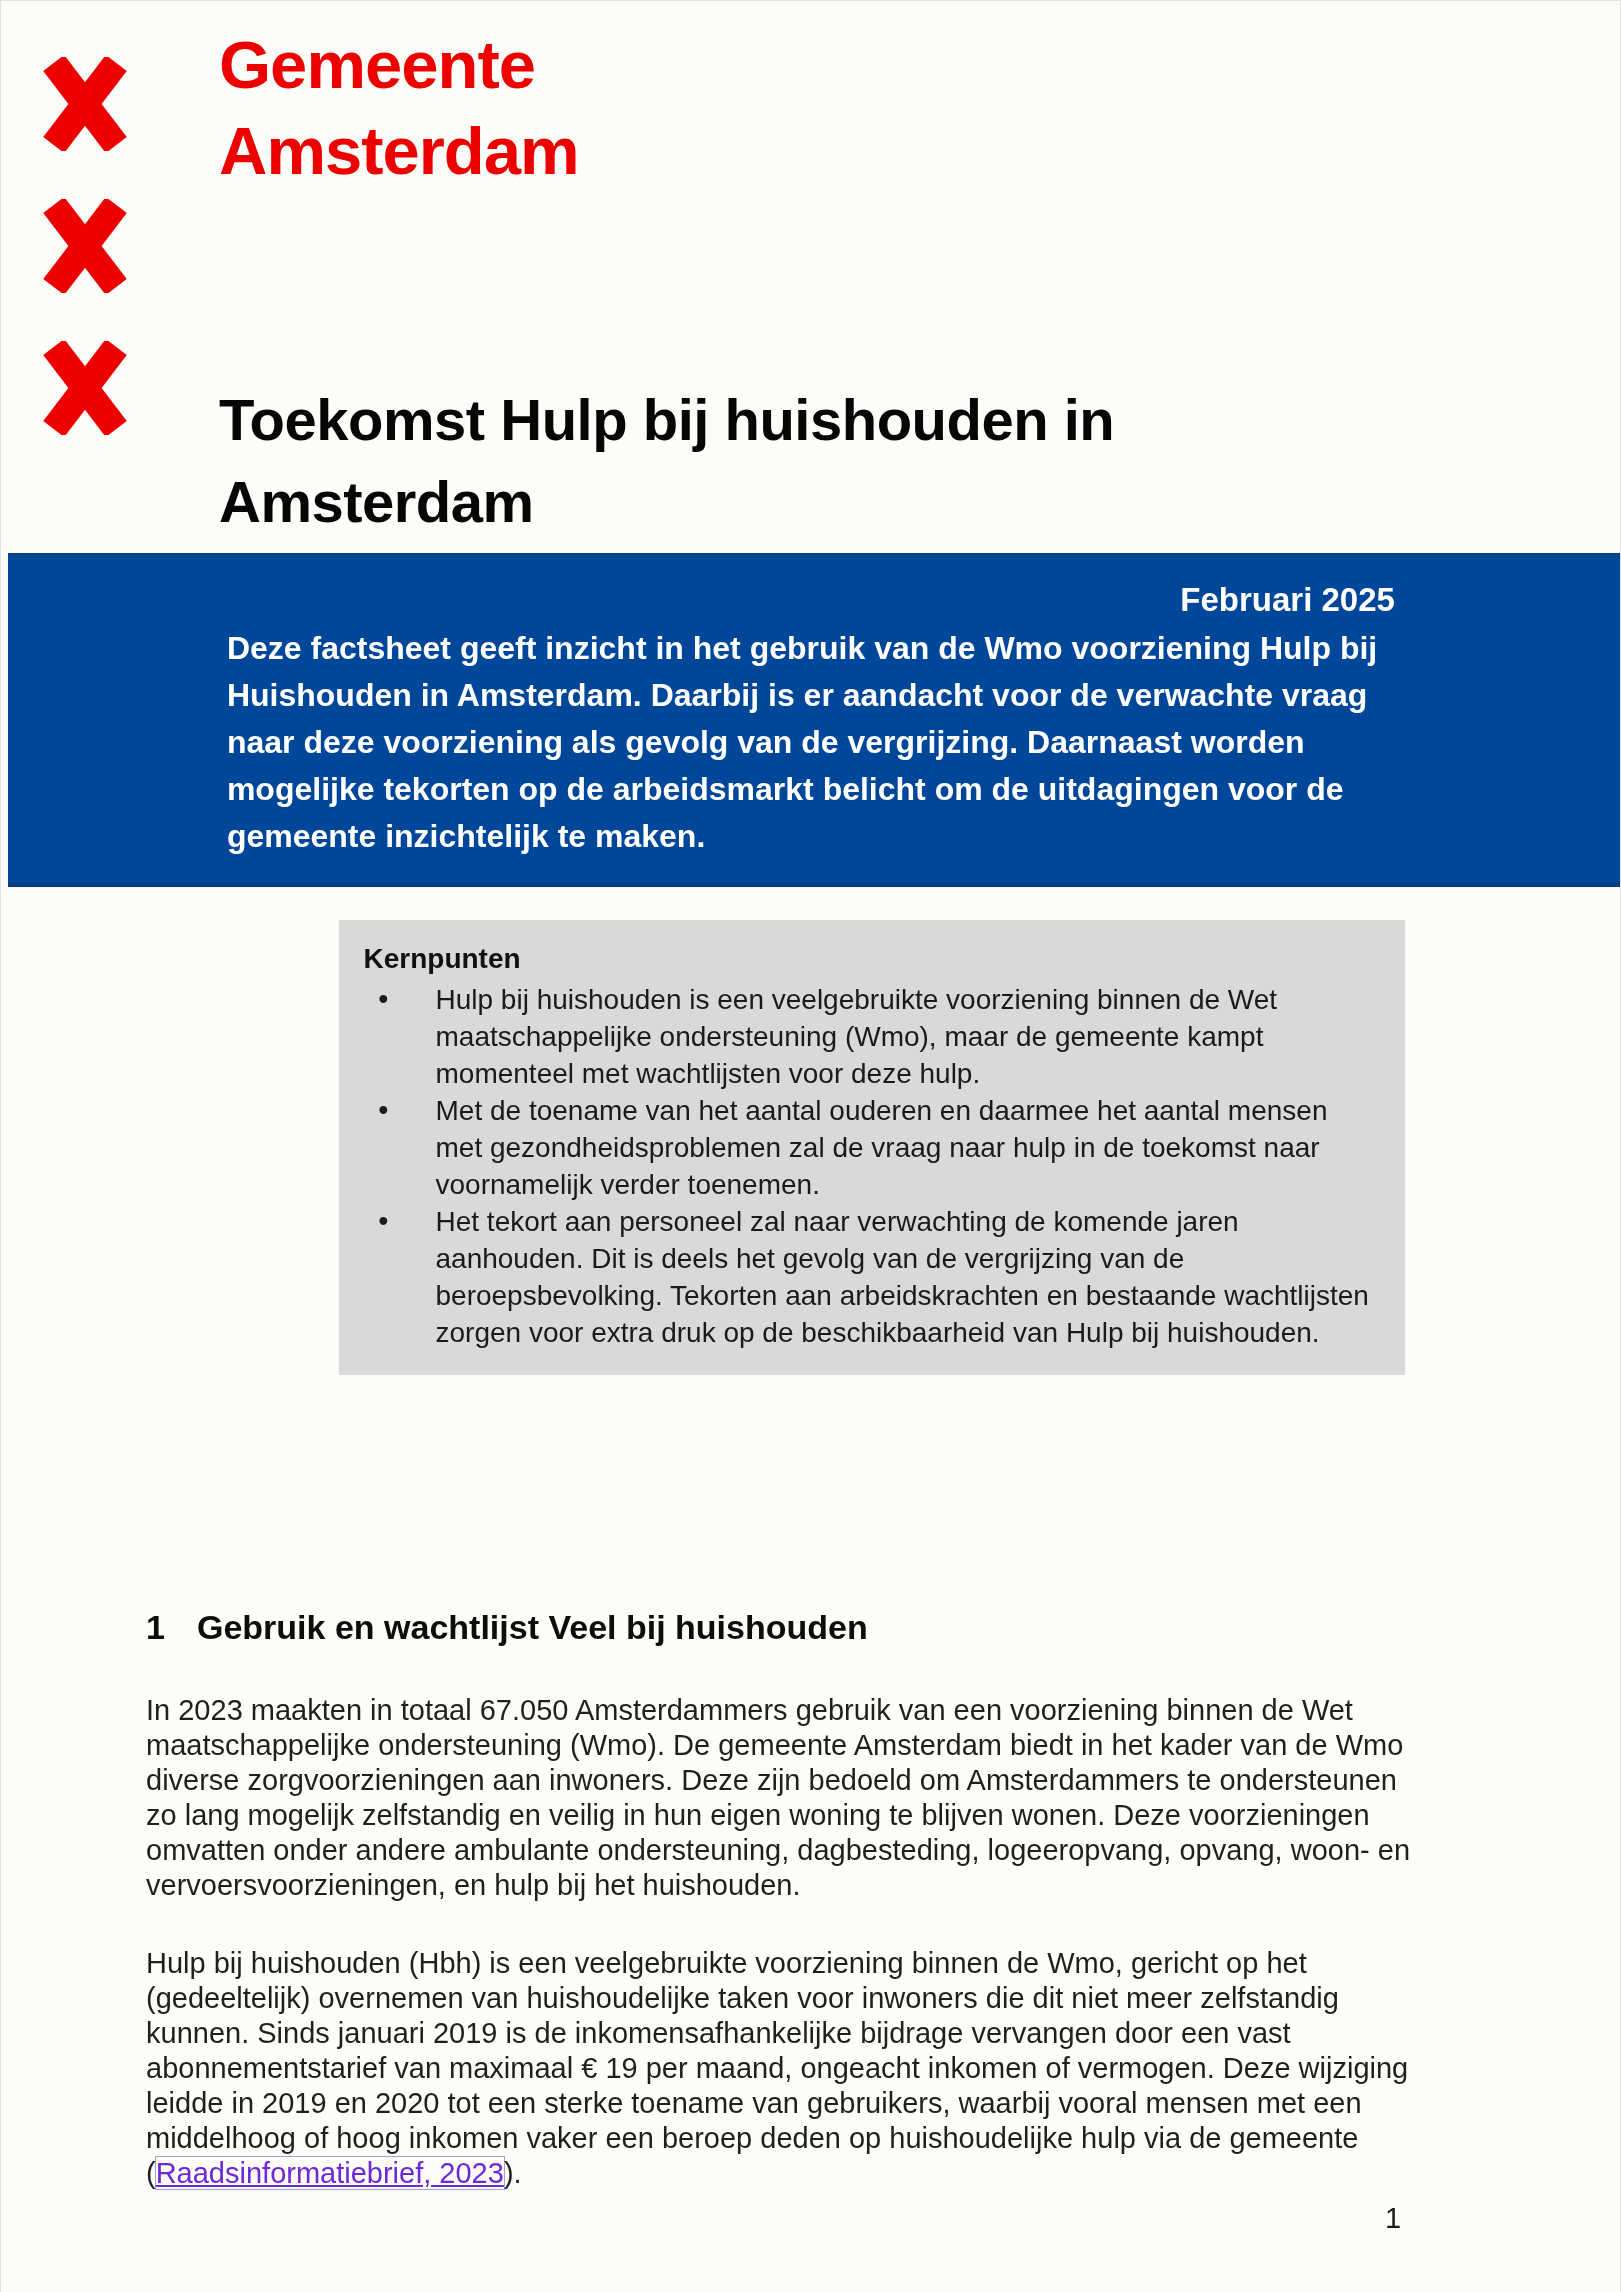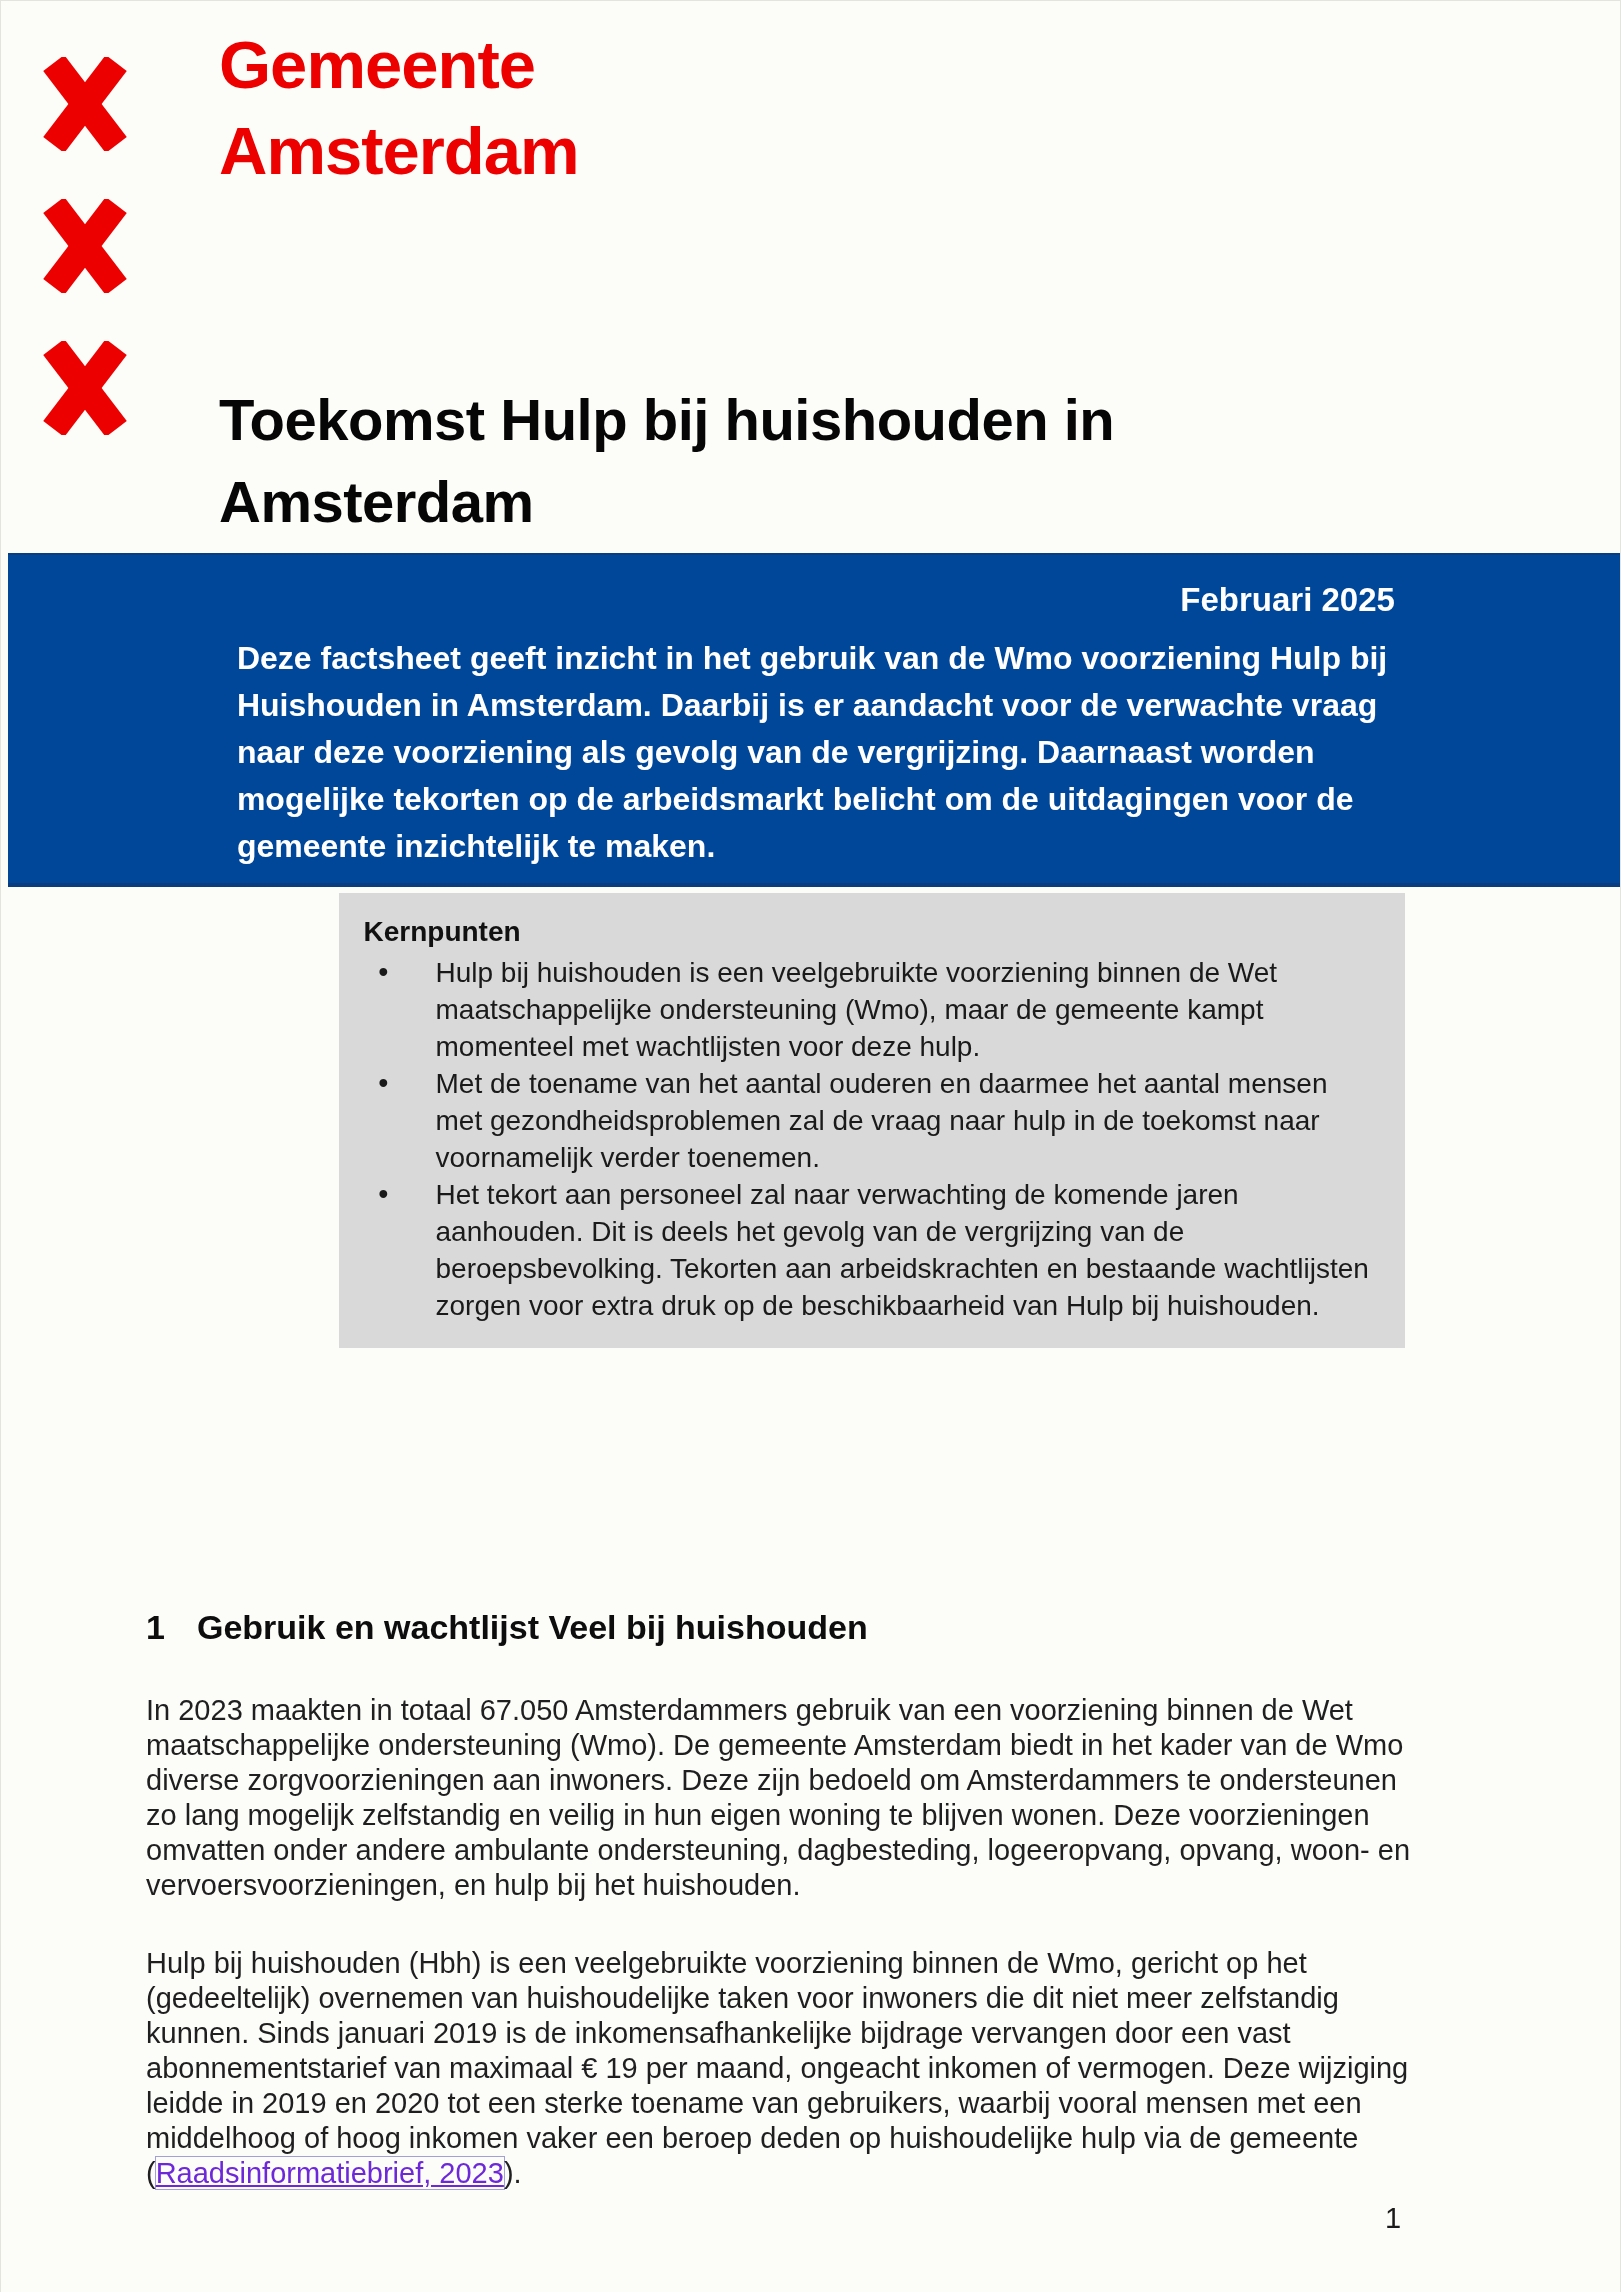--- a/index.html
+++ b/index.html
@@ -38,26 +38,26 @@
     border-bottom:4.9px solid #0a3d80;
     padding:27.4px 0 0 211px;
     color:#ffffff;
   }
   .banner-date{
     width:1176px;text-align:right;
     font-size:33px;font-weight:700;line-height:35px;
     margin-bottom:6px;
   }
   .banner-text{
-    margin:18px;width:1183px;
+    margin:8px;width:1183px;
     font-size:32px;font-weight:700;line-height:47px;
   }
   
   .keypoints{
-    position:absolute;left:338px;top:892px;width:1066px;
+    position:absolute;left:338px;top:919px;width:1066px;
     box-sizing:border-box;
     background:#d9d9d9;
     padding:19.6px 29px 23.5px 24.5px;
     color:#1a1a1a;
   }
   .keypoints h2{
     margin:0 0 4.9px 0;
     font-size:28px;font-weight:700;line-height:37px;color:#111111;
   }
   .keypoints ul{list-style:none;margin:0;padding:0;}

